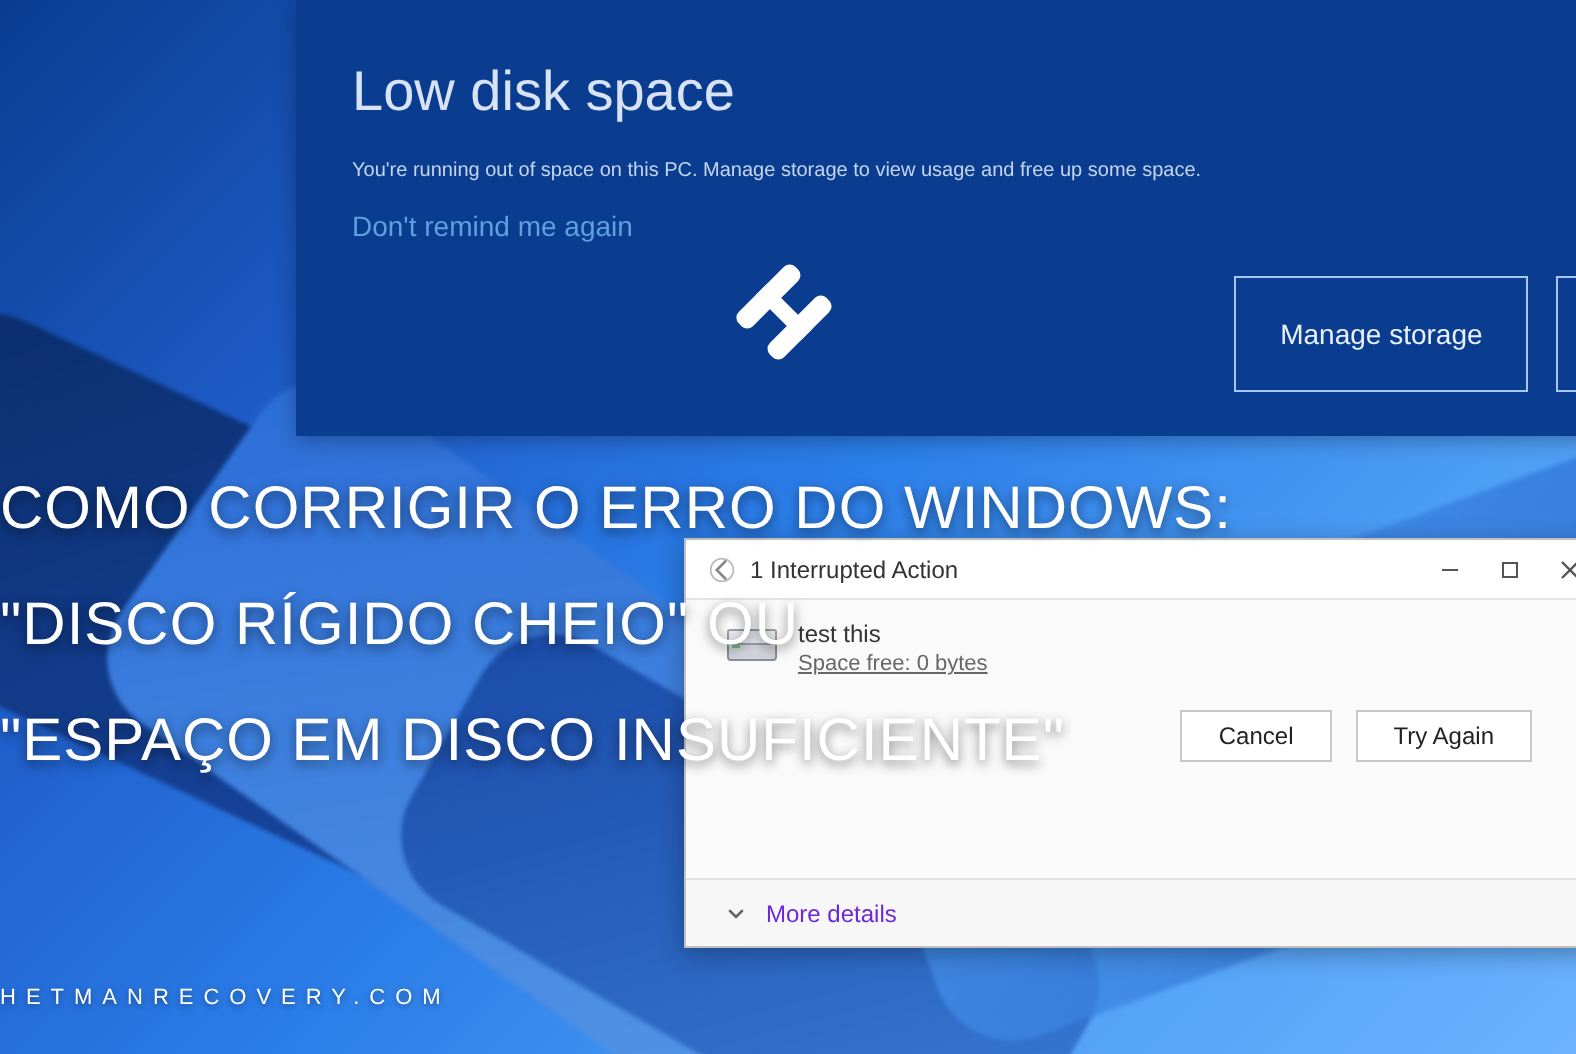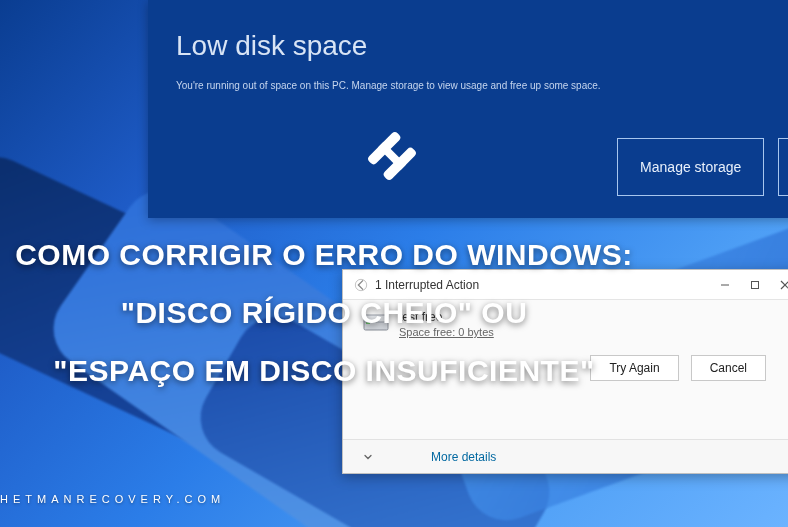--- a/index.html
+++ b/index.html
@@ -76,23 +76,23 @@
     height: 60px;
     color: #fff;
   }
 
   
   .headline {
     position: absolute;
     left: 0;
     top: 226px;
     width: 648px;
-    text-align: center;
-    color: #fff;
-    font-weight: 700;
+    text-align: left;
+    color: #fff;
+    font-weight: 400;
     text-shadow: 0 2px 6px rgba(0,0,0,0.5);
     font-family: Arial, sans-serif;
   }
   .headline .line { font-size: 30px; line-height: 58px; letter-spacing: 0.5px; }
 
   
   .dlg {
     position: absolute;
     left: 342px;
     top: 269px;
@@ -174,21 +174,21 @@
     align-items: center;
     padding: 0 18px;
     background: #f7f7f7;
   }
   .dlg-footer .chev {
     width: 14px; height: 14px;
     display: inline-flex; align-items: center; justify-content: center;
     color: #666;
     margin-right: 8px;
   }
-  .dlg-footer-text { font-size: 12px; color: #0369a1; margin-left: 48px; }
+  .dlg-footer-text { font-size: 12px; color: #6d28d9; }
 
   
   .watermark {
     position: absolute;
     left: 0;
     bottom: 22px;
     width: 788px;
     text-align: left;
     color: #fff;
     letter-spacing: 5px;
@@ -201,20 +201,21 @@
 <body>
 
 <div class="wallpaper-shape ws1"></div>
 <div class="wallpaper-shape ws2"></div>
 <div class="wallpaper-shape ws3"></div>
 <div class="wallpaper-shape ws4"></div>
 
 <div class="notif">
   <div class="notif-title">Low disk space</div>
   <div class="notif-body">You're running out of space on this PC. Manage storage to view usage and free up some space.</div>
+  <span class="notif-link">Don't remind me again</span>
   <div class="notif-buttons">
     <button class="notif-btn">Manage storage</button>
     <button class="notif-btn">Space</button>
   </div>
 </div>
 
 <div class="logo">
   <svg viewBox="0 0 60 60" width="60" height="60">
     <g transform="rotate(45 30 30)">
       <rect x="14" y="10" width="10" height="40" rx="4" fill="#fff"></rect>
@@ -254,26 +255,26 @@
   </div>
   <div class="dlg-body">
     <div class="dlg-item">
       <span class="disk-icon">
         <svg viewBox="0 0 26 22" width="26" height="22">
           <rect x="1" y="8" width="24" height="10" rx="1.5" fill="#d0d4da" stroke="#8a8f98"></rect>
           <rect x="3" y="10" width="4" height="2" fill="#6dc06d"></rect>
           <rect x="1" y="3" width="24" height="7" rx="1" fill="#e8ebef" stroke="#9aa0aa"></rect>
         </svg>
       </span>
-      <div class="dlg-item-name">test free</div>
+      <div class="dlg-item-name">test this</div>
       <div class="dlg-item-line">Space free: 0 bytes</div>
     </div>
     <div class="dlg-buttons">
+      <button class="dlg-btn">Cancel</button>
       <button class="dlg-btn">Try Again</button>
-      <button class="dlg-btn">Cancel</button>
     </div>
   </div>
   <div class="dlg-footer">
     <span class="chev">
       <svg viewBox="0 0 10 10" width="10" height="10">
           <path d="M2 3.5 L5 6.5 L8 3.5" stroke="#666" stroke-width="1.3" fill="none" stroke-linecap="round"></path>
         </svg>
     </span>
     <span class="dlg-footer-text">More details</span>
   </div>

